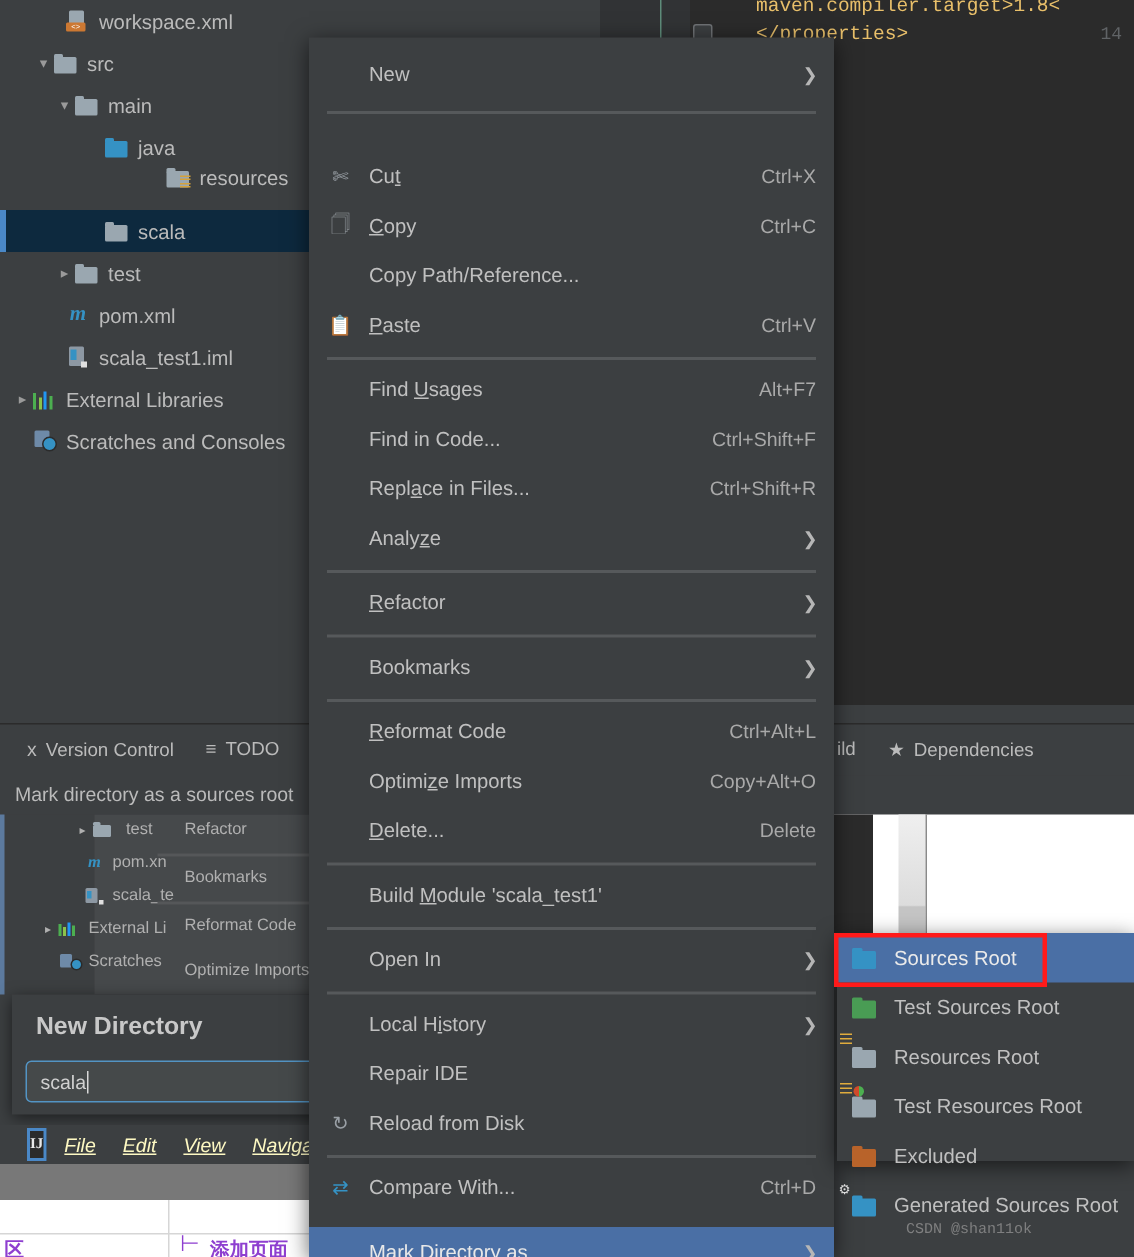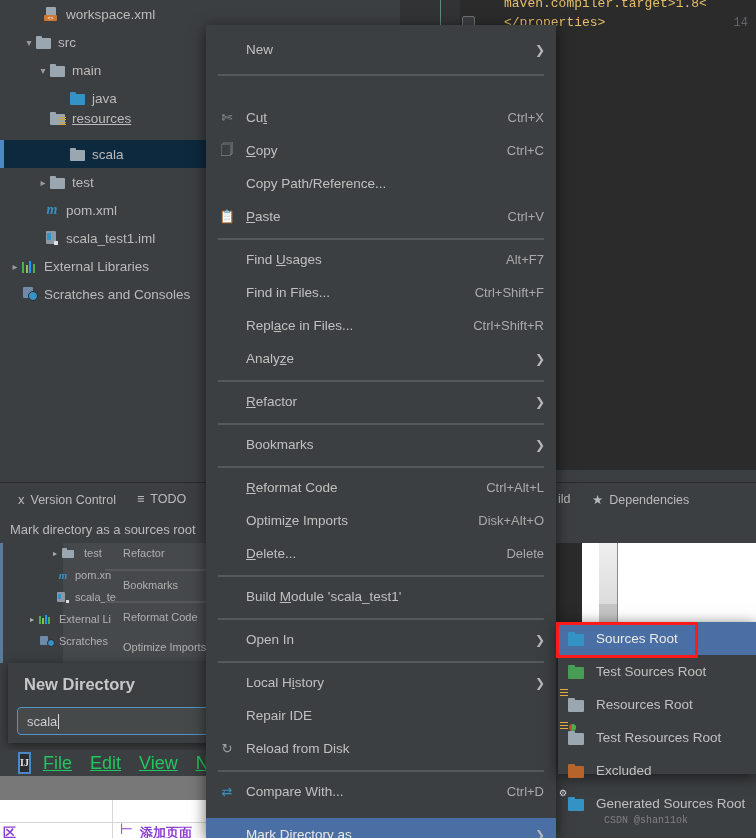--- a/index.html
+++ b/index.html
@@ -65,21 +65,21 @@
   #newdir{left:8px;top:663px;width:212px;height:80px;background:#3c3f41;box-shadow:0 2px 10px rgba(0,0,0,.55);}
   #newdir .ttl{position:absolute;left:16px;top:12px;font-size:16.5px;font-weight:700;color:#c8c8c8;}
   #newdir .field{position:absolute;left:9px;top:44px;width:210px;height:28px;background:#45494a;
      border:1px solid #5394c4;border-radius:4px;display:flex;align-items:center;padding-left:9px;
      font-size:13px;color:#d0d0d0;box-sizing:border-box;}
   #newdir .caret{display:inline-block;width:1px;height:15px;background:#d8d8d8;margin-left:1px;}
 
   #ghostmenubar{left:0;top:750px;width:216px;height:26px;background:#3c3f41;display:flex;align-items:center;gap:0;}
   #ghostmenubar .ij{width:22px;height:18px;margin-left:18px;margin-right:12px;background:#2b2b2b;border:2px solid #4a88c7;
       color:#e8e8e8;font-size:10px;font-weight:700;text-align:center;line-height:18px;font-family:"Liberation Serif",serif;}
-  #ghostmenubar .mi{font-size:18px;color:#22c55e;margin-right:18px;}
+  #ghostmenubar .mi{font-size:13px;color:#fef9c3;margin-right:18px;font-style:italic;}
   #ghostmenubar .mi u{text-decoration:underline;}
 
   #whitestrip{left:0;top:776px;width:224px;height:62px;background:#ffffff;}
   #whitestrip .gband{position:absolute;left:0;top:0;width:224px;height:24px;background:#787878;}
   #whitestrip .vline{position:absolute;top:24px;width:1px;height:38px;background:#d6d6d6;}
   #whitestrip .hline{position:absolute;left:0;top:46px;width:224px;height:1px;background:#d6d6d6;}
   #whitestrip .cn{position:absolute;color:#8e3fd0;font-size:13px;font-weight:700;white-space:nowrap;}
   #whitestrip .plus{position:absolute;color:#8e3fd0;font-size:15px;}
 
   
@@ -165,21 +165,21 @@
   </div>
 
   <div class="tree-row" style="top:84px;padding-left:70px;">
     <span class="ficon fblue">
         <span class="tab"></span>
         <span class="body"></span>
       </span>
     <span class="lbl">java</span>
   </div>
 
-  <div class="tree-row" style="top:104px;padding-left:50px;text-decoration:underline;">
+  <div class="tree-row" style="top:104px;padding-left:111px;">
     <span class="ficon fgray">
         <span class="tab"></span>
         <span class="body"></span>
       <span class="lines">
           <i></i>
           <i></i>
           <i></i>
           <i></i>
         </span>
       </span>
@@ -368,21 +368,21 @@
     <span class="mi-key">Ctrl+V</span>
   </div>
   <div class="msep" style="top:213px;"></div>
 
   <div class="mrow" style="top:218px;">
     <span class="mi-lbl">Find <u>U</u>sages</span>
     <span class="mi-key">Alt+F7</span>
   </div>
 
   <div class="mrow" style="top:251px;">
-    <span class="mi-lbl">Find in Files...</span>
+    <span class="mi-lbl">Find in Code...</span>
     <span class="mi-key">Ctrl+Shift+F</span>
   </div>
 
   <div class="mrow" style="top:284px;">
     <span class="mi-lbl">Repl<u>a</u>ce in Files...</span>
     <span class="mi-key">Ctrl+Shift+R</span>
   </div>
 
   <div class="mrow" style="top:317px;">
     <span class="mi-lbl">Analy<u>z</u>e</span>
@@ -402,21 +402,21 @@
   </div>
   <div class="msep" style="top:441px;"></div>
 
   <div class="mrow" style="top:446px;">
     <span class="mi-lbl"><u>R</u>eformat Code</span>
     <span class="mi-key">Ctrl+Alt+L</span>
   </div>
 
   <div class="mrow" style="top:479px;">
     <span class="mi-lbl">Optimi<u>z</u>e Imports</span>
-    <span class="mi-key">Disk+Alt+O</span>
+    <span class="mi-key">Copy+Alt+O</span>
   </div>
 
   <div class="mrow" style="top:512px;">
     <span class="mi-lbl"><u>D</u>elete...</span>
     <span class="mi-key">Delete</span>
   </div>
   <div class="msep" style="top:550px;"></div>
 
   <div class="mrow" style="top:555px;">
     <span class="mi-lbl">Build <u>M</u>odule 'scala_test1'</span>

